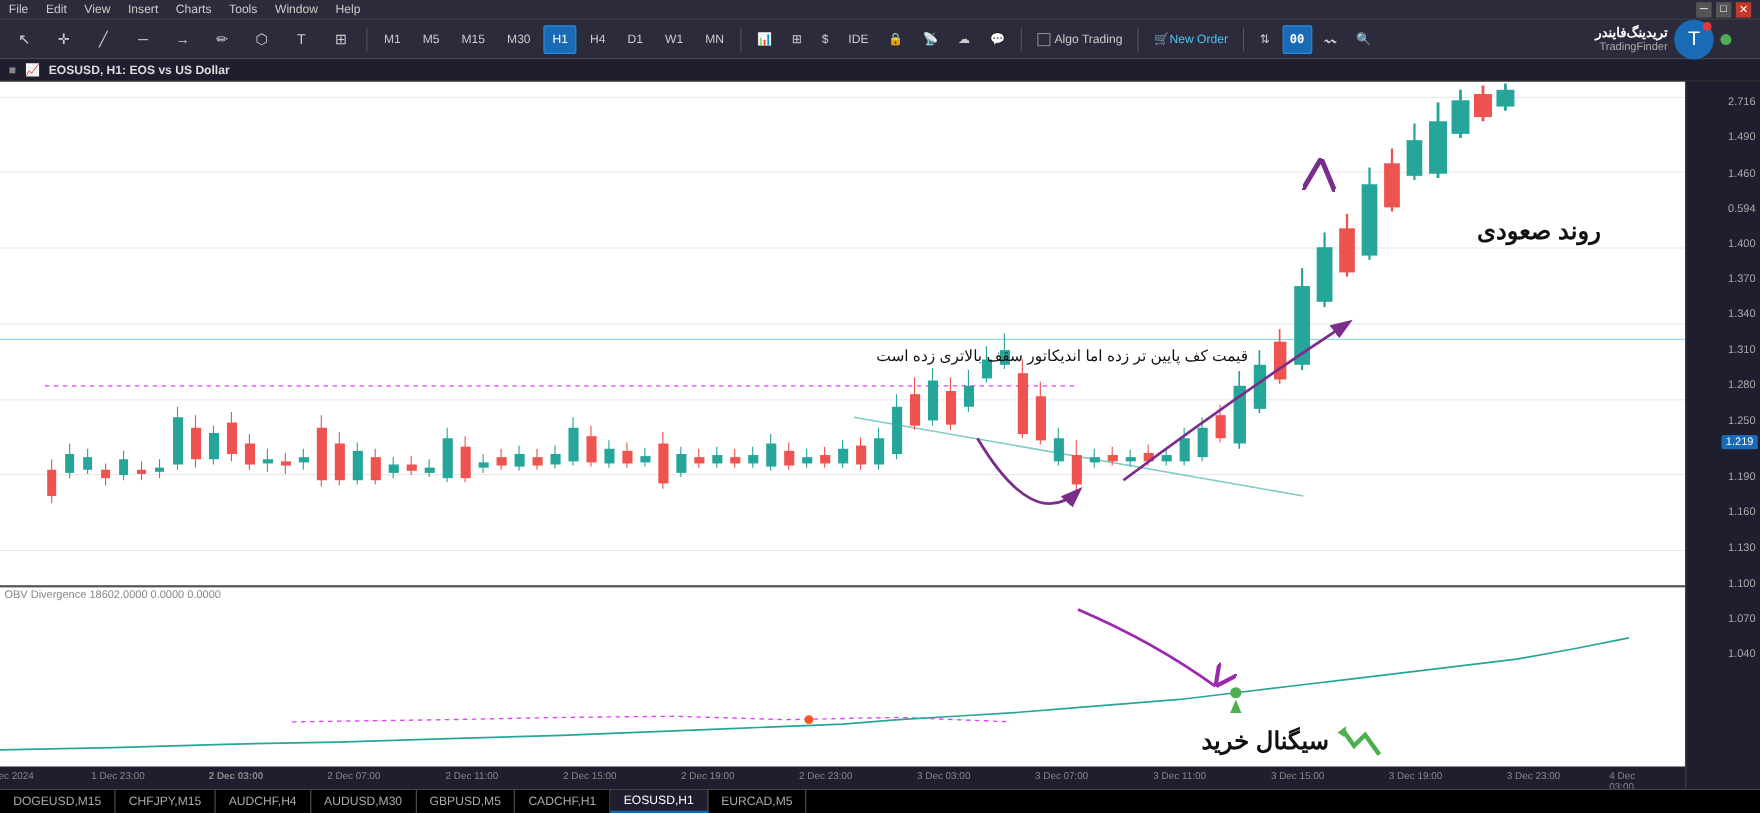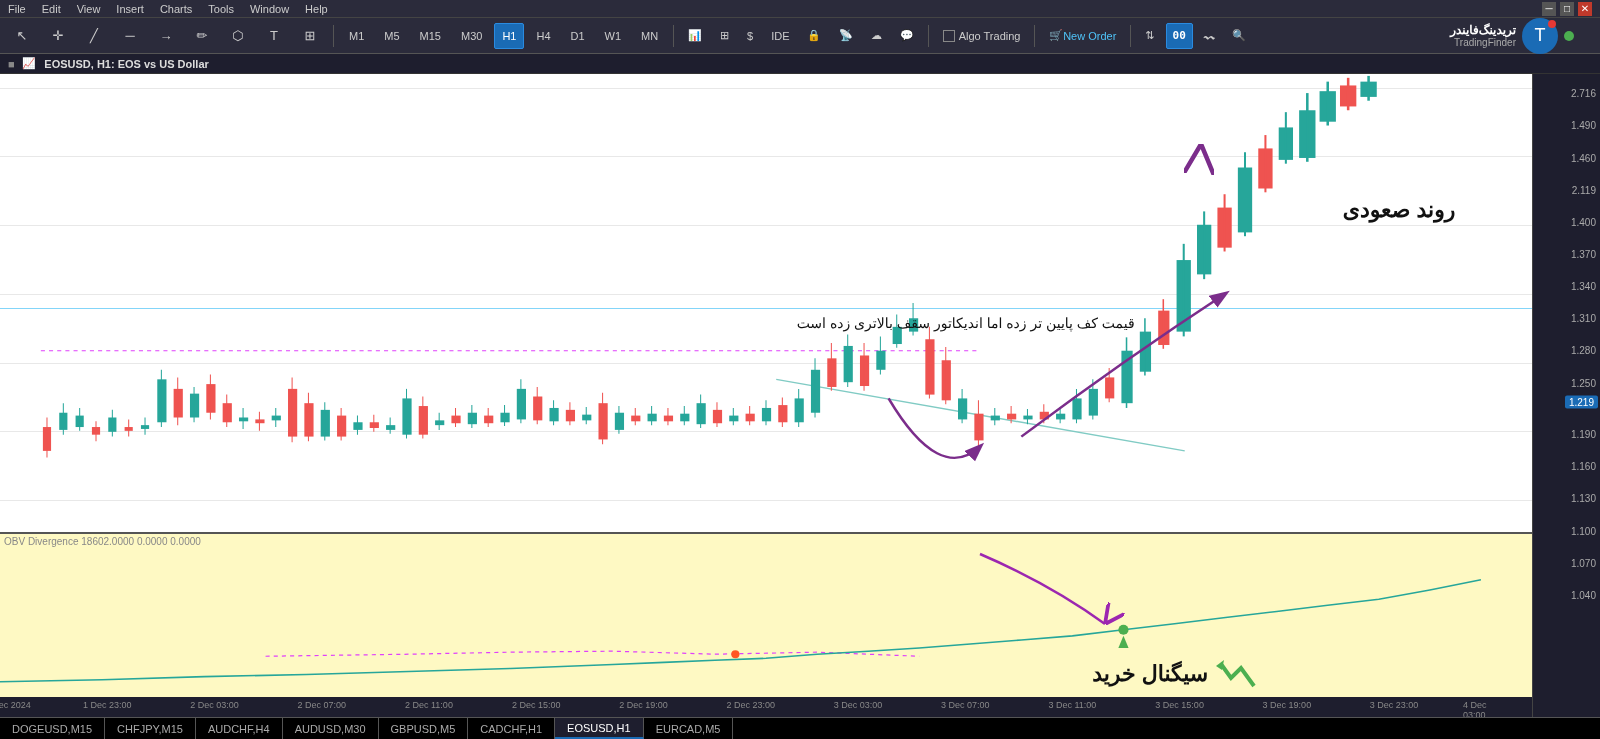--- a/index.html
+++ b/index.html
@@ -639,21 +639,21 @@
           <defs>
             <marker id="arrowUp" markerWidth="10" markerHeight="10" refX="5" refY="5" orient="auto">
               <path d="M0,10 L5,0 L10,10" fill="none" stroke="#7b2d8b" stroke-width="1.5"></path>
             </marker>
           </defs>
 
           <path d="M 1200,85% Q 1280,70% 1380,35%" stroke="#7b2d8b" stroke-width="3" fill="none" marker-end="url(#arrowUp)" style="stroke:#7b2d8b;"></path>
         </svg>
       </div>
 
-      <div style="height:165px;background:#fef9c3;border-top:2px solid #555;position:relative;display:flex;">
+      <div style="height:165px;background:#ffffff;border-top:2px solid #555;position:relative;display:flex;">
         <div style="flex:1;position:relative;overflow:hidden;">
           
           <div class="indicator-info">
             <span>OBV Divergence</span>
             <span>18602.0000  0.0000  0.0000</span>
           </div>
 
           
           <svg style="width:100%;height:100%;" viewBox="0 0 1500 160" preserveAspectRatio="none">
 
@@ -702,42 +702,42 @@
             </svg>
             <span>سیگنال خرید</span>
           </div>
         </div>
 
       </div>
 
       <div class="time-axis" style="height:20px;background:#1e1e2e;position:relative;display:flex;align-items:center;">
         <span class="time-label" style="left:0.5%;">1 Dec 2024</span>
         <span class="time-label" style="left:7%;">1 Dec 23:00</span>
-        <span class="time-label" style="left:14%;">2 Dec 03:00</span>
+        <span class="time-label" style="left:14%;font-weight:bold;">2 Dec 03:00</span>
         <span class="time-label" style="left:21%;">2 Dec 07:00</span>
         <span class="time-label" style="left:28%;">2 Dec 11:00</span>
         <span class="time-label" style="left:35%;">2 Dec 15:00</span>
         <span class="time-label" style="left:42%;">2 Dec 19:00</span>
         <span class="time-label" style="left:49%;">2 Dec 23:00</span>
         <span class="time-label" style="left:56%;">3 Dec 03:00</span>
         <span class="time-label" style="left:63%;">3 Dec 07:00</span>
         <span class="time-label" style="left:70%;">3 Dec 11:00</span>
         <span class="time-label" style="left:77%;">3 Dec 15:00</span>
         <span class="time-label" style="left:84%;">3 Dec 19:00</span>
         <span class="time-label" style="left:91%;">3 Dec 23:00</span>
         <span class="time-label" style="left:97%;">4 Dec 03:00</span>
       </div>
 
     </div>
 
     <div class="price-scale">
       <span class="price-label" style="top:3%;">2.716</span>
       <span class="price-label" style="top:8%;">1.490</span>
       <span class="price-label" style="top:13%;">1.460</span>
-      <span class="price-label" style="top:18%;">2.119</span>
+      <span class="price-label" style="top:18%;">0.594</span>
       <span class="price-label" style="top:23%;">1.400</span>
       <span class="price-label" style="top:28%;">1.370</span>
       <span class="price-label" style="top:33%;">1.340</span>
       <span class="price-label" style="top:38%;">1.310</span>
       <span class="price-label" style="top:43%;">1.280</span>
       <span class="price-label" style="top:48%;">1.250</span>
       <span class="price-label current" style="top:51%;">1.219</span>
       <span class="price-label" style="top:56%;">1.190</span>
       <span class="price-label" style="top:61%;">1.160</span>
       <span class="price-label" style="top:66%;">1.130</span>

